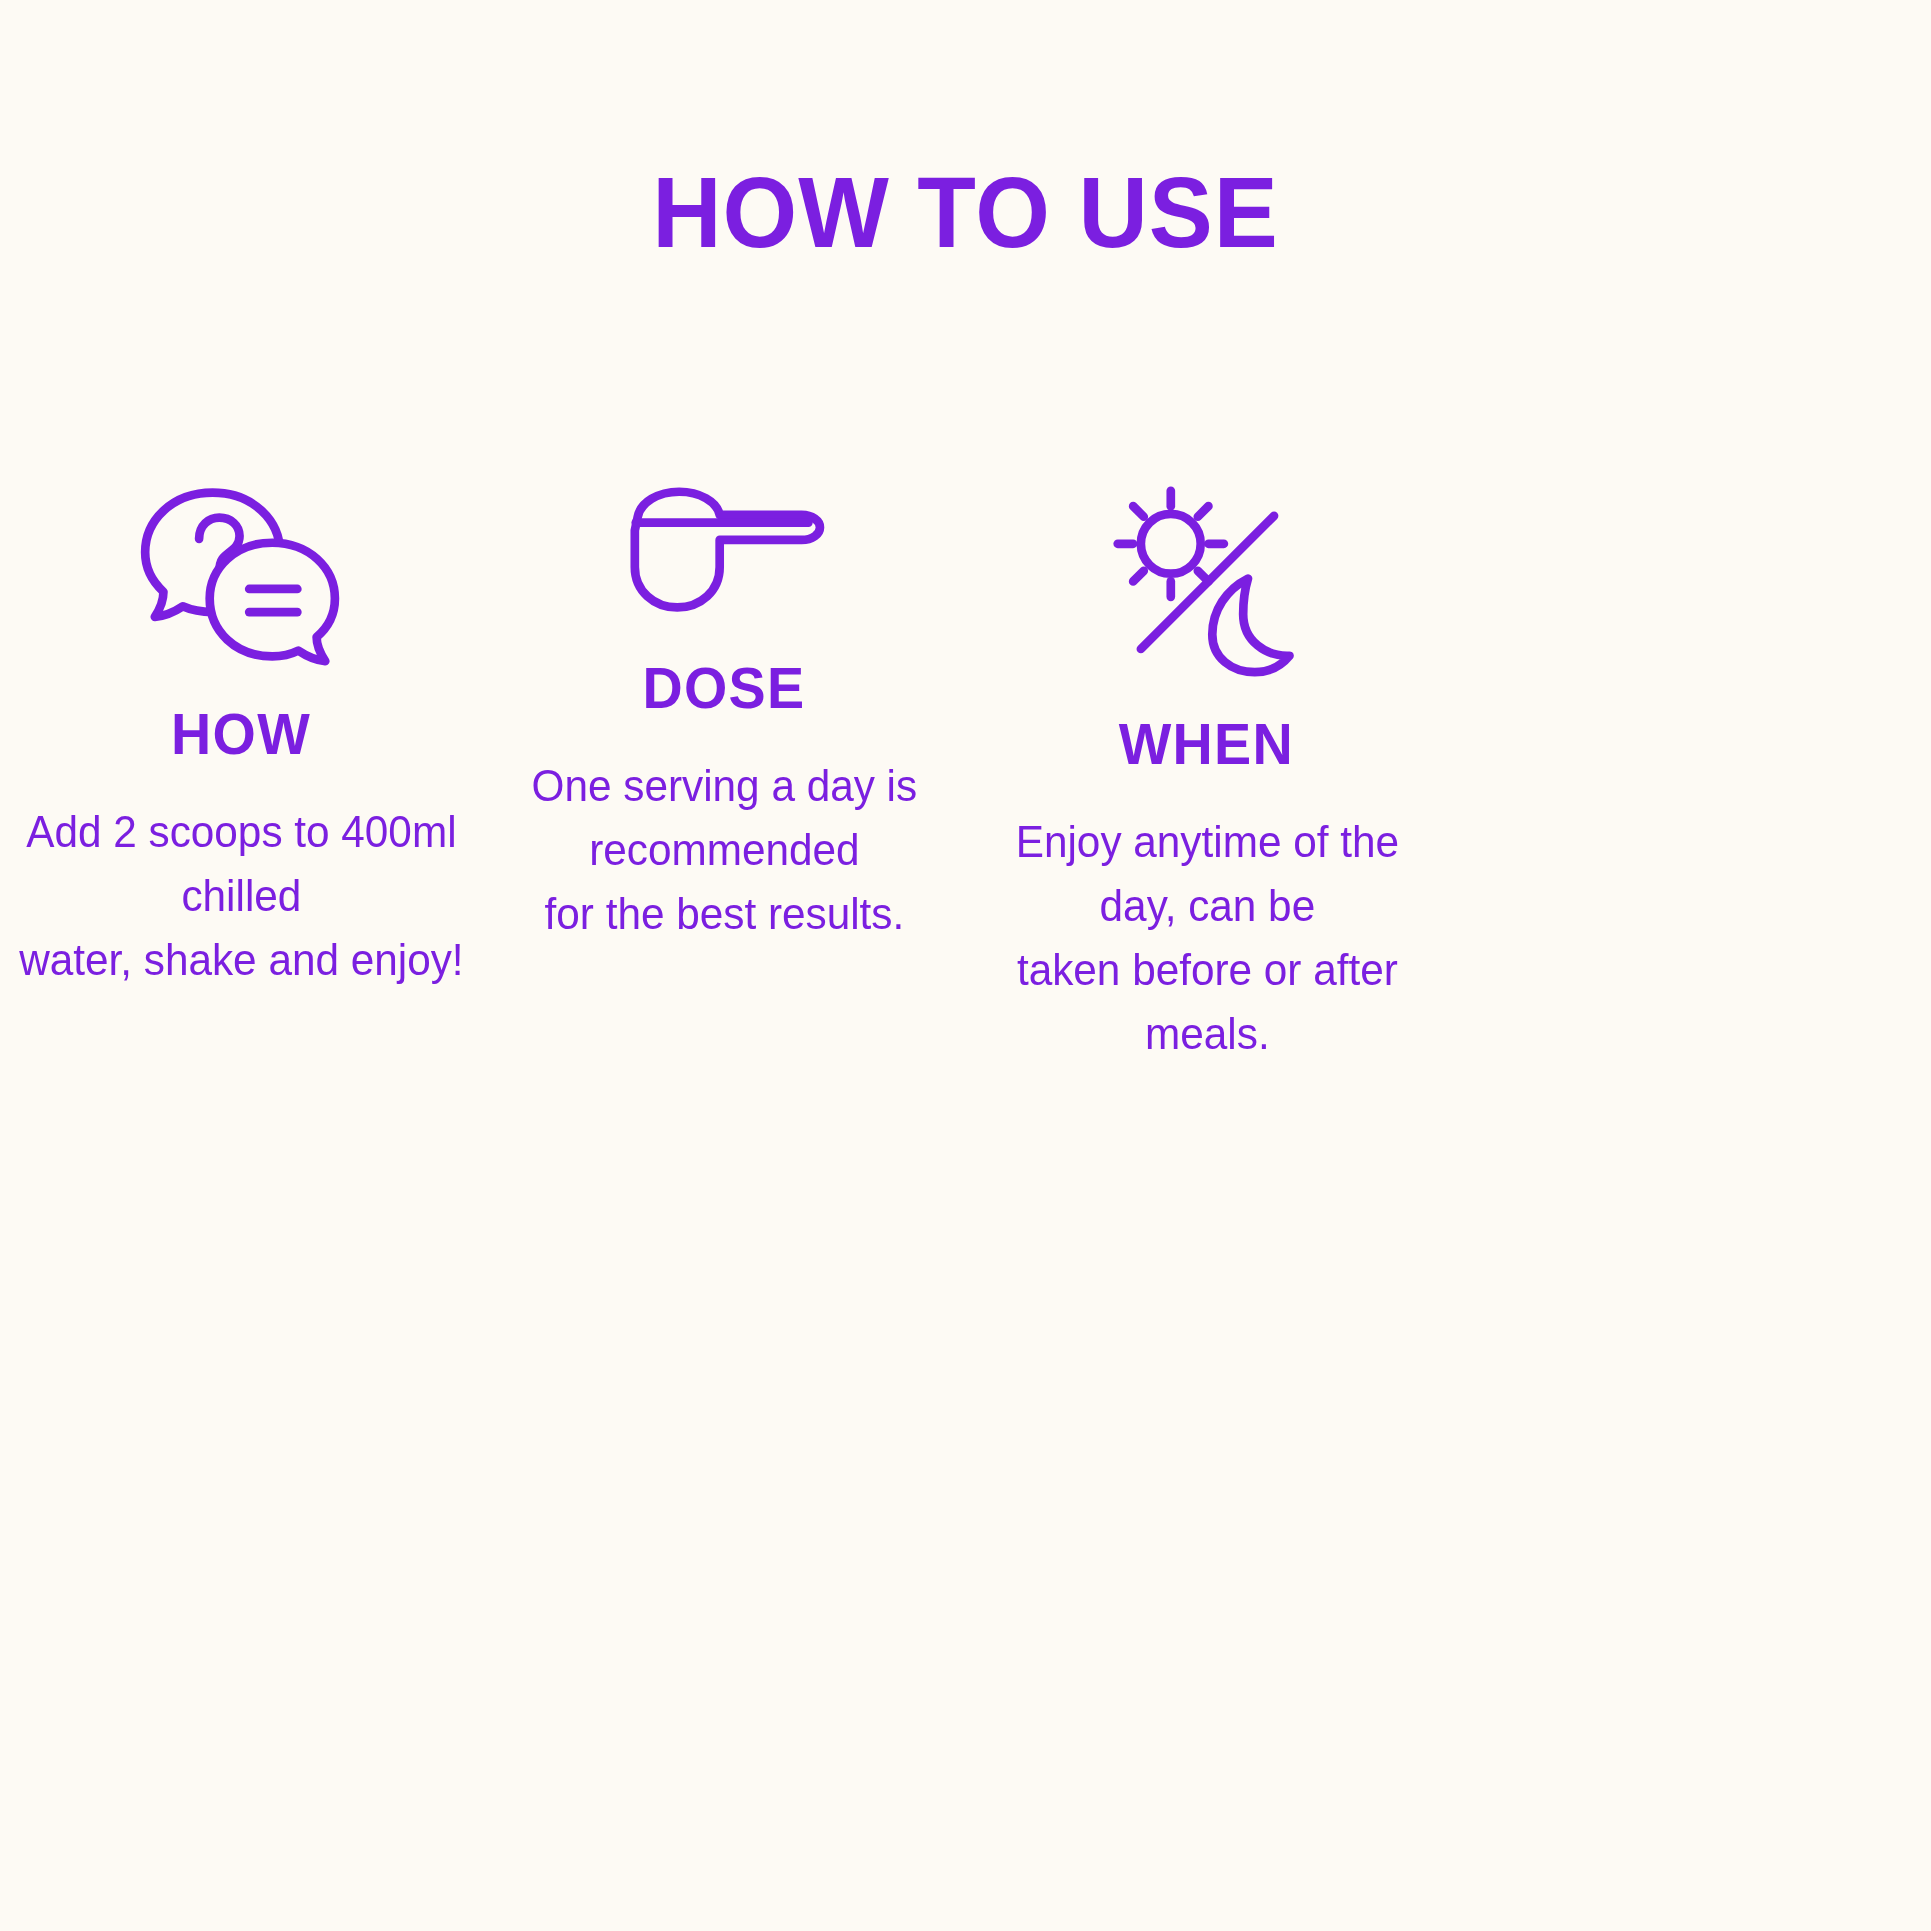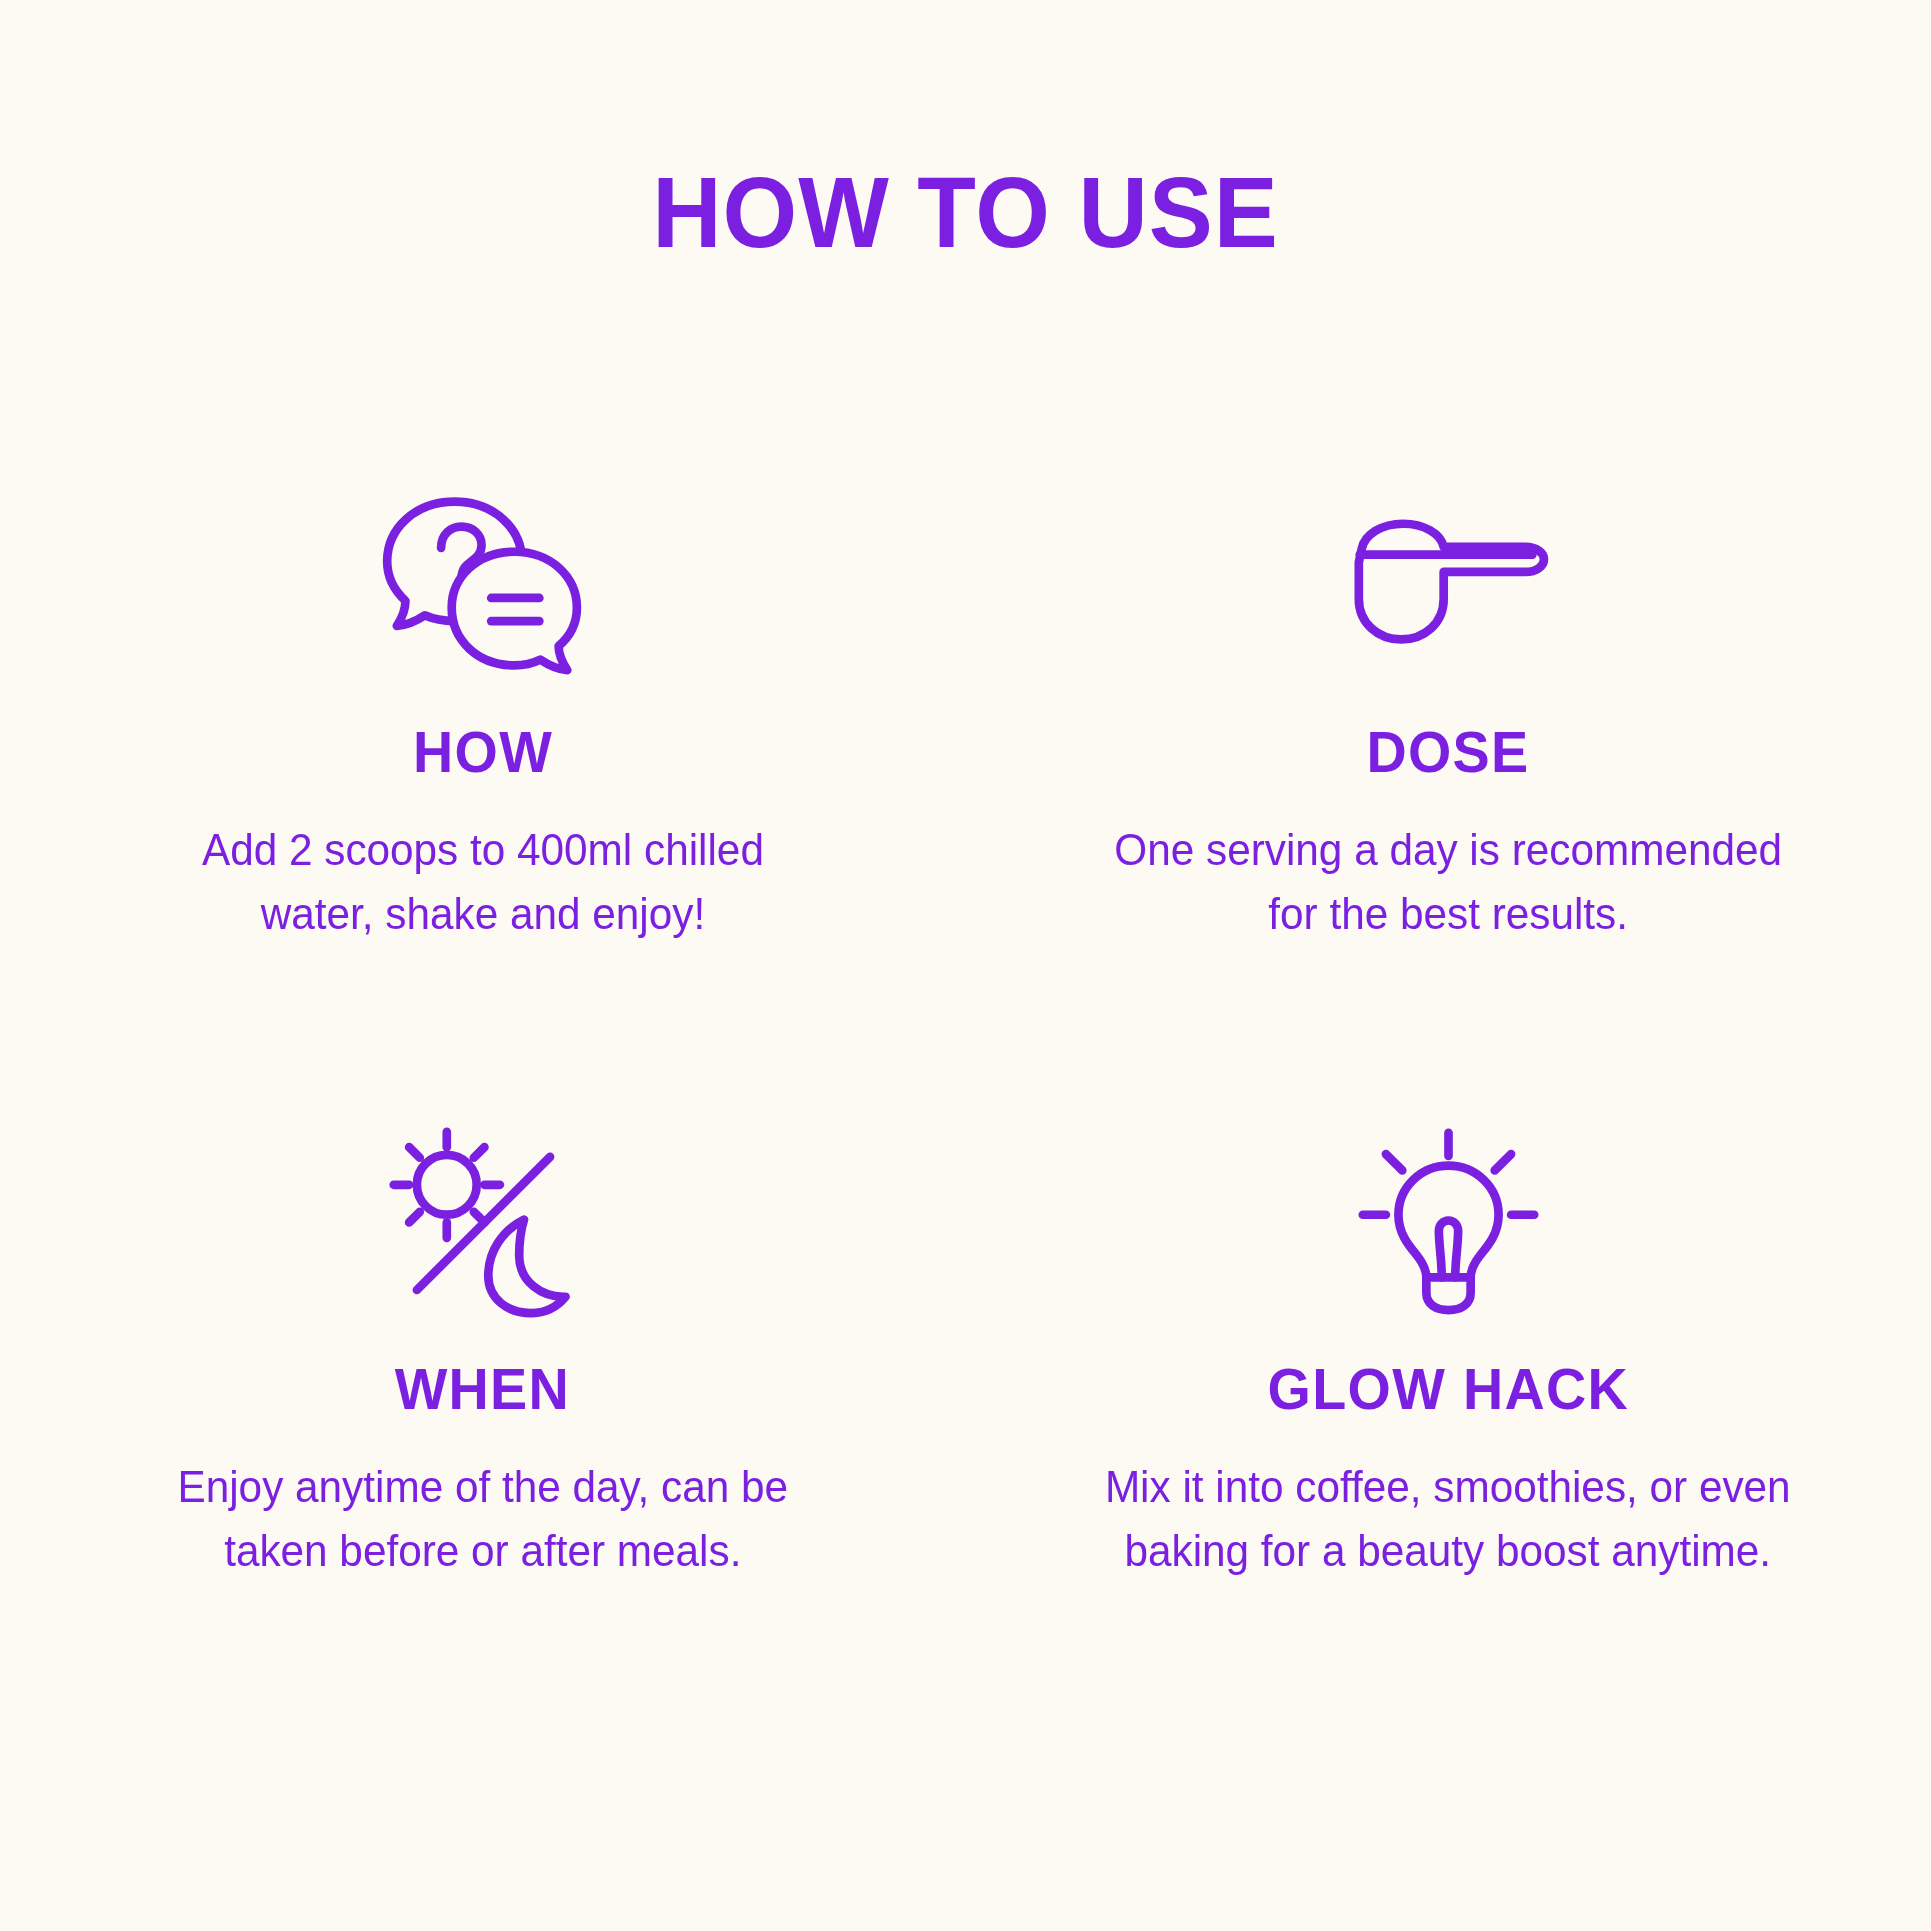--- a/index.html
+++ b/index.html
@@ -38,21 +38,21 @@
     transform: scaleX(0.96);
   }
 
   
   .grid {
     position: absolute;
     top: 483px;
     left: 0;
     width: 1931px;
     display: grid;
-    grid-template-columns: 1fr 1fr;
+    grid-template-columns: 1fr 1fr 1fr 1fr;
     grid-template-rows: 463px 463px;
     row-gap: 174px;
   }
 
   .cell {
     display: flex;
     flex-direction: column;
     align-items: center;
     justify-content: flex-start;
   }
@@ -180,44 +180,16 @@
                    C164 196 177 190 186 179
                    C162 180 138 164 138 136
                    C138 122 140 109 143 99 Z"></path>
         </svg>
       </div>
       <div class="cell-title">WHEN</div>
       <div class="cell-body">Enjoy anytime of the day, can be
 taken before or after meals.</div>
     </div>
 
-    <div class="cell row2">
-      <div class="icon-wrap">
-        <svg width="183" height="188" viewBox="0 0 190 195" fill="none" stroke="#7B1FE0" stroke-width="9" stroke-linecap="round" stroke-linejoin="round">
-
-          <path d="M95 6 V30"></path>
-          <path d="M30 28 L47 45"></path>
-          <path d="M160 28 L143 45"></path>
-          <path d="M6 91 H30"></path>
-          <path d="M160 91 H184"></path>
-
-          <path d="M95 40 C66 40 43 63 43 91
-                   C43 110 53 122 62 133
-                   C69 142 72 148 72 156
-                   L118 156
-                   C118 148 121 142 128 133
-                   C137 122 147 110 147 91
-                   C147 63 124 40 95 40 Z"></path>
-
-          <path d="M95 97 C89 97 85 102 85 108 C85 122 88 138 88 156
-                   M95 97 C101 97 105 102 105 108 C105 122 102 138 102 156"></path>
-
-          <path d="M72 156 L72 172 C72 184 82 190 95 190 C108 190 118 184 118 172 L118 156"></path>
-        </svg>
-      </div>
-      <div class="cell-title">GLOW HACK</div>
-      <div class="cell-body">Mix it into coffee, smoothies, or even
-baking for a beauty boost anytime.</div>
-    </div>
 
   </div>
 </div>
 
 
 </body></html>

